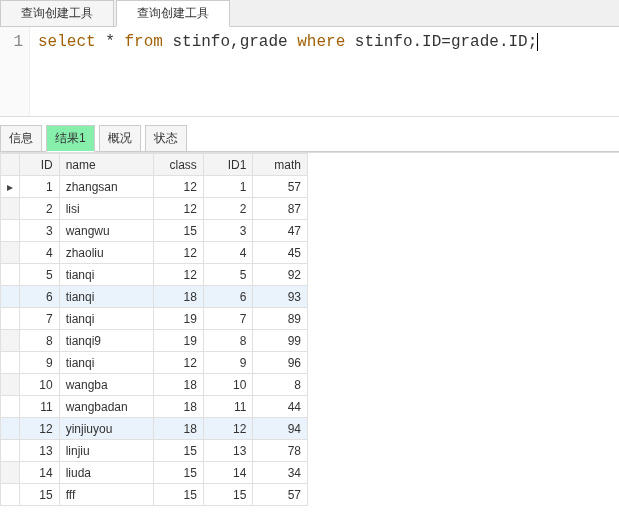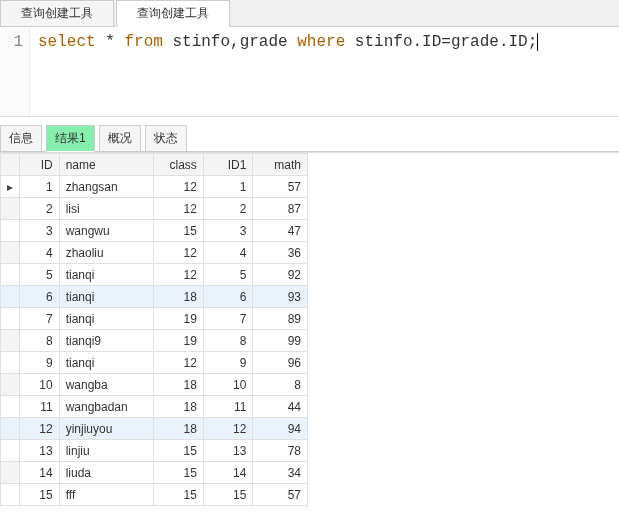--- a/index.html
+++ b/index.html
@@ -93,21 +93,21 @@
           <td class="num">15</td>
           <td class="num">3</td>
           <td class="num">47</td>
         </tr>
         <tr class="row">
           <td class="row-handle"></td>
           <td class="num">4</td>
           <td>zhaoliu</td>
           <td class="num">12</td>
           <td class="num">4</td>
-          <td class="num">36</td>
+          <td class="num">45</td>
         </tr>
         <tr class="row">
           <td class="row-handle"></td>
           <td class="num">5</td>
           <td>tianqi</td>
           <td class="num">12</td>
           <td class="num">5</td>
           <td class="num">92</td>
         </tr>
         <tr class="row stripe2">

